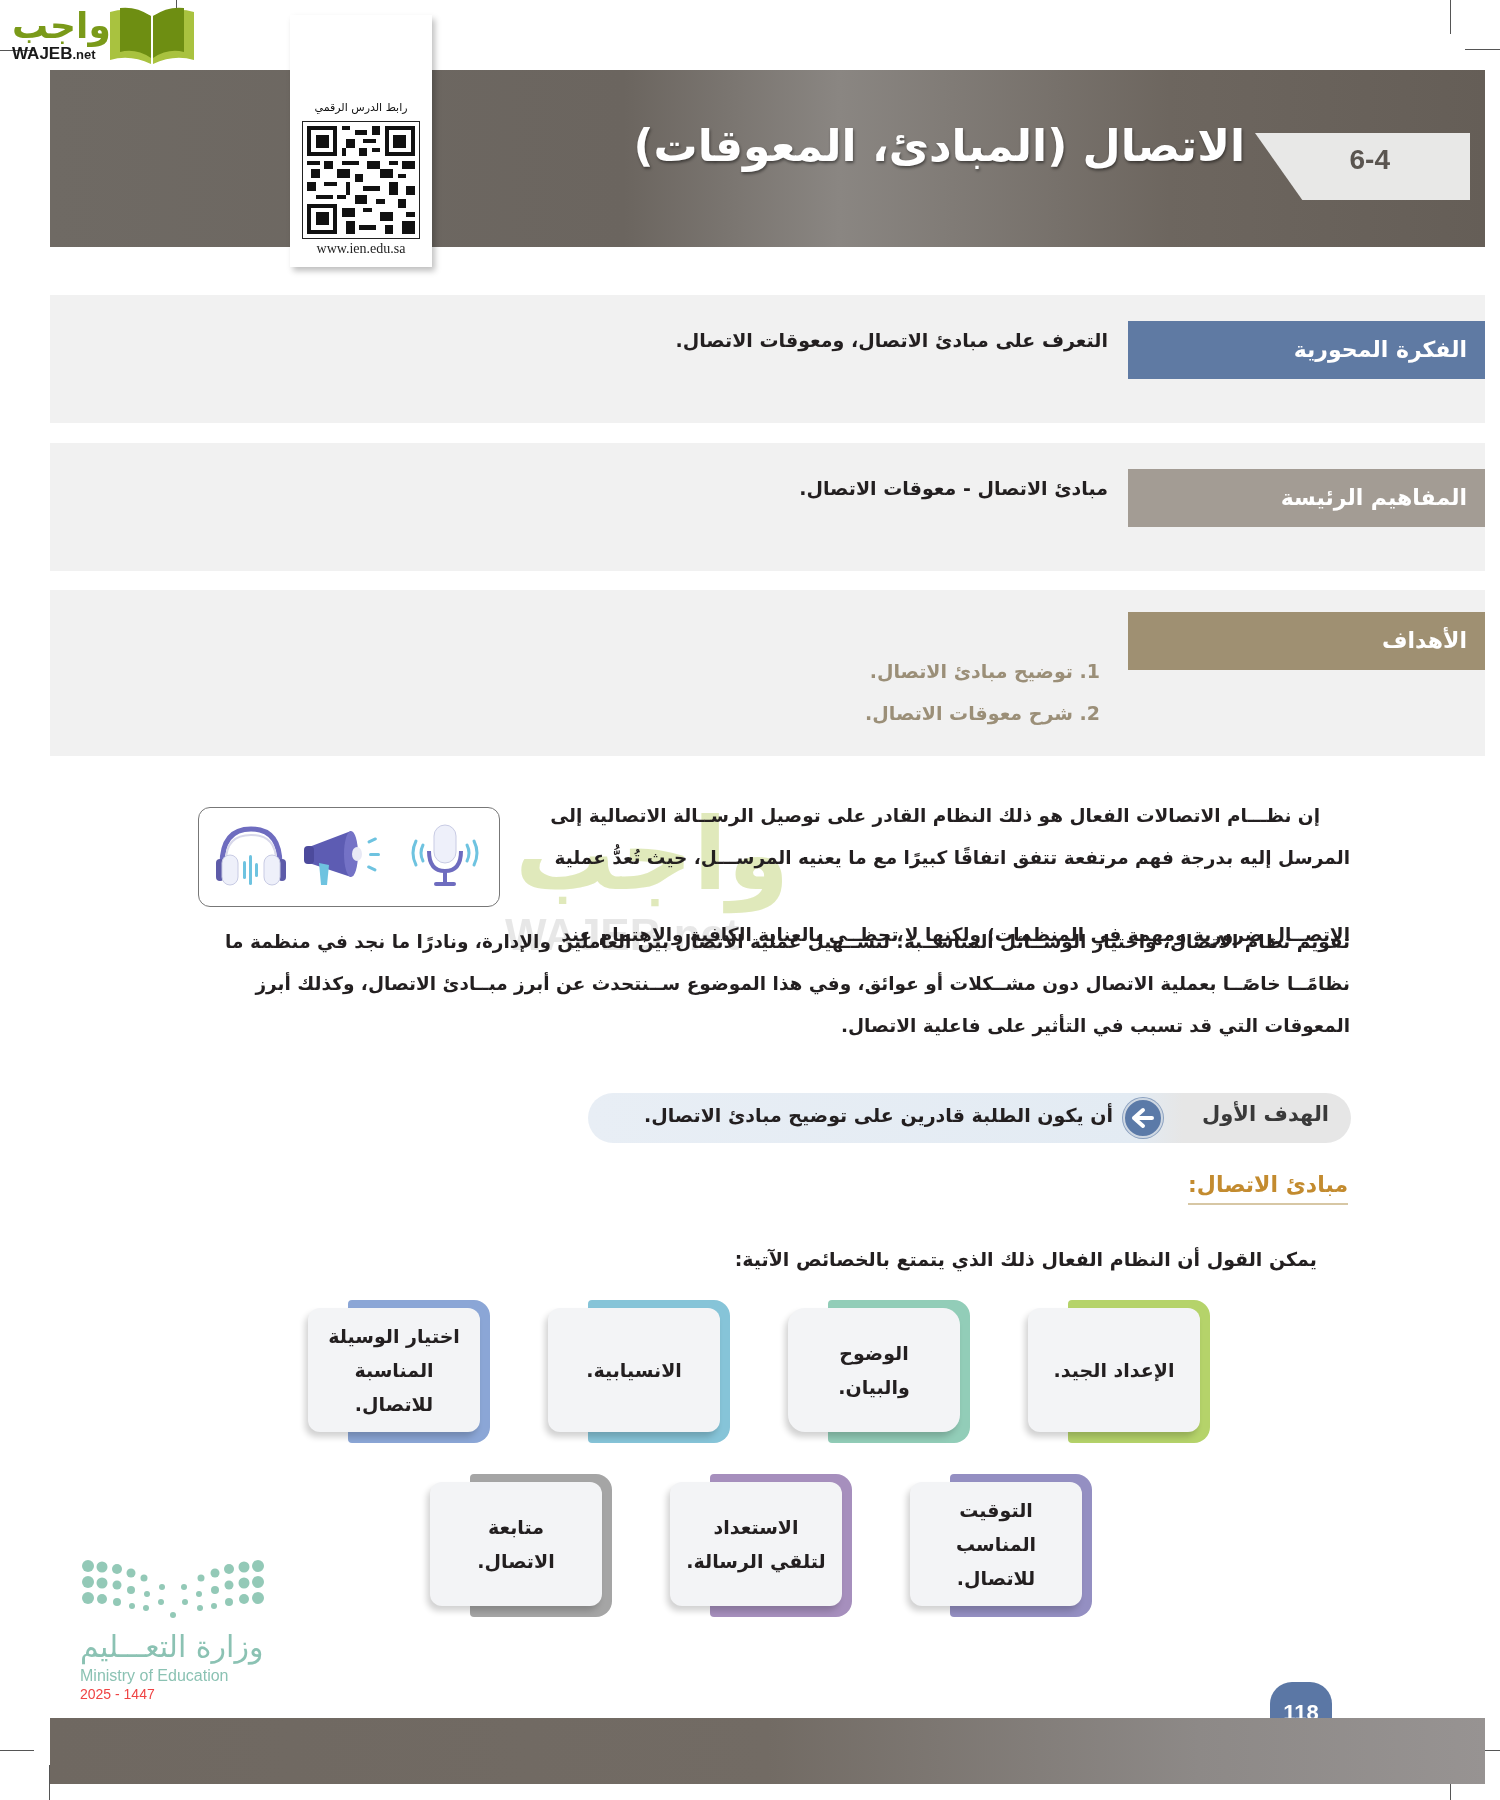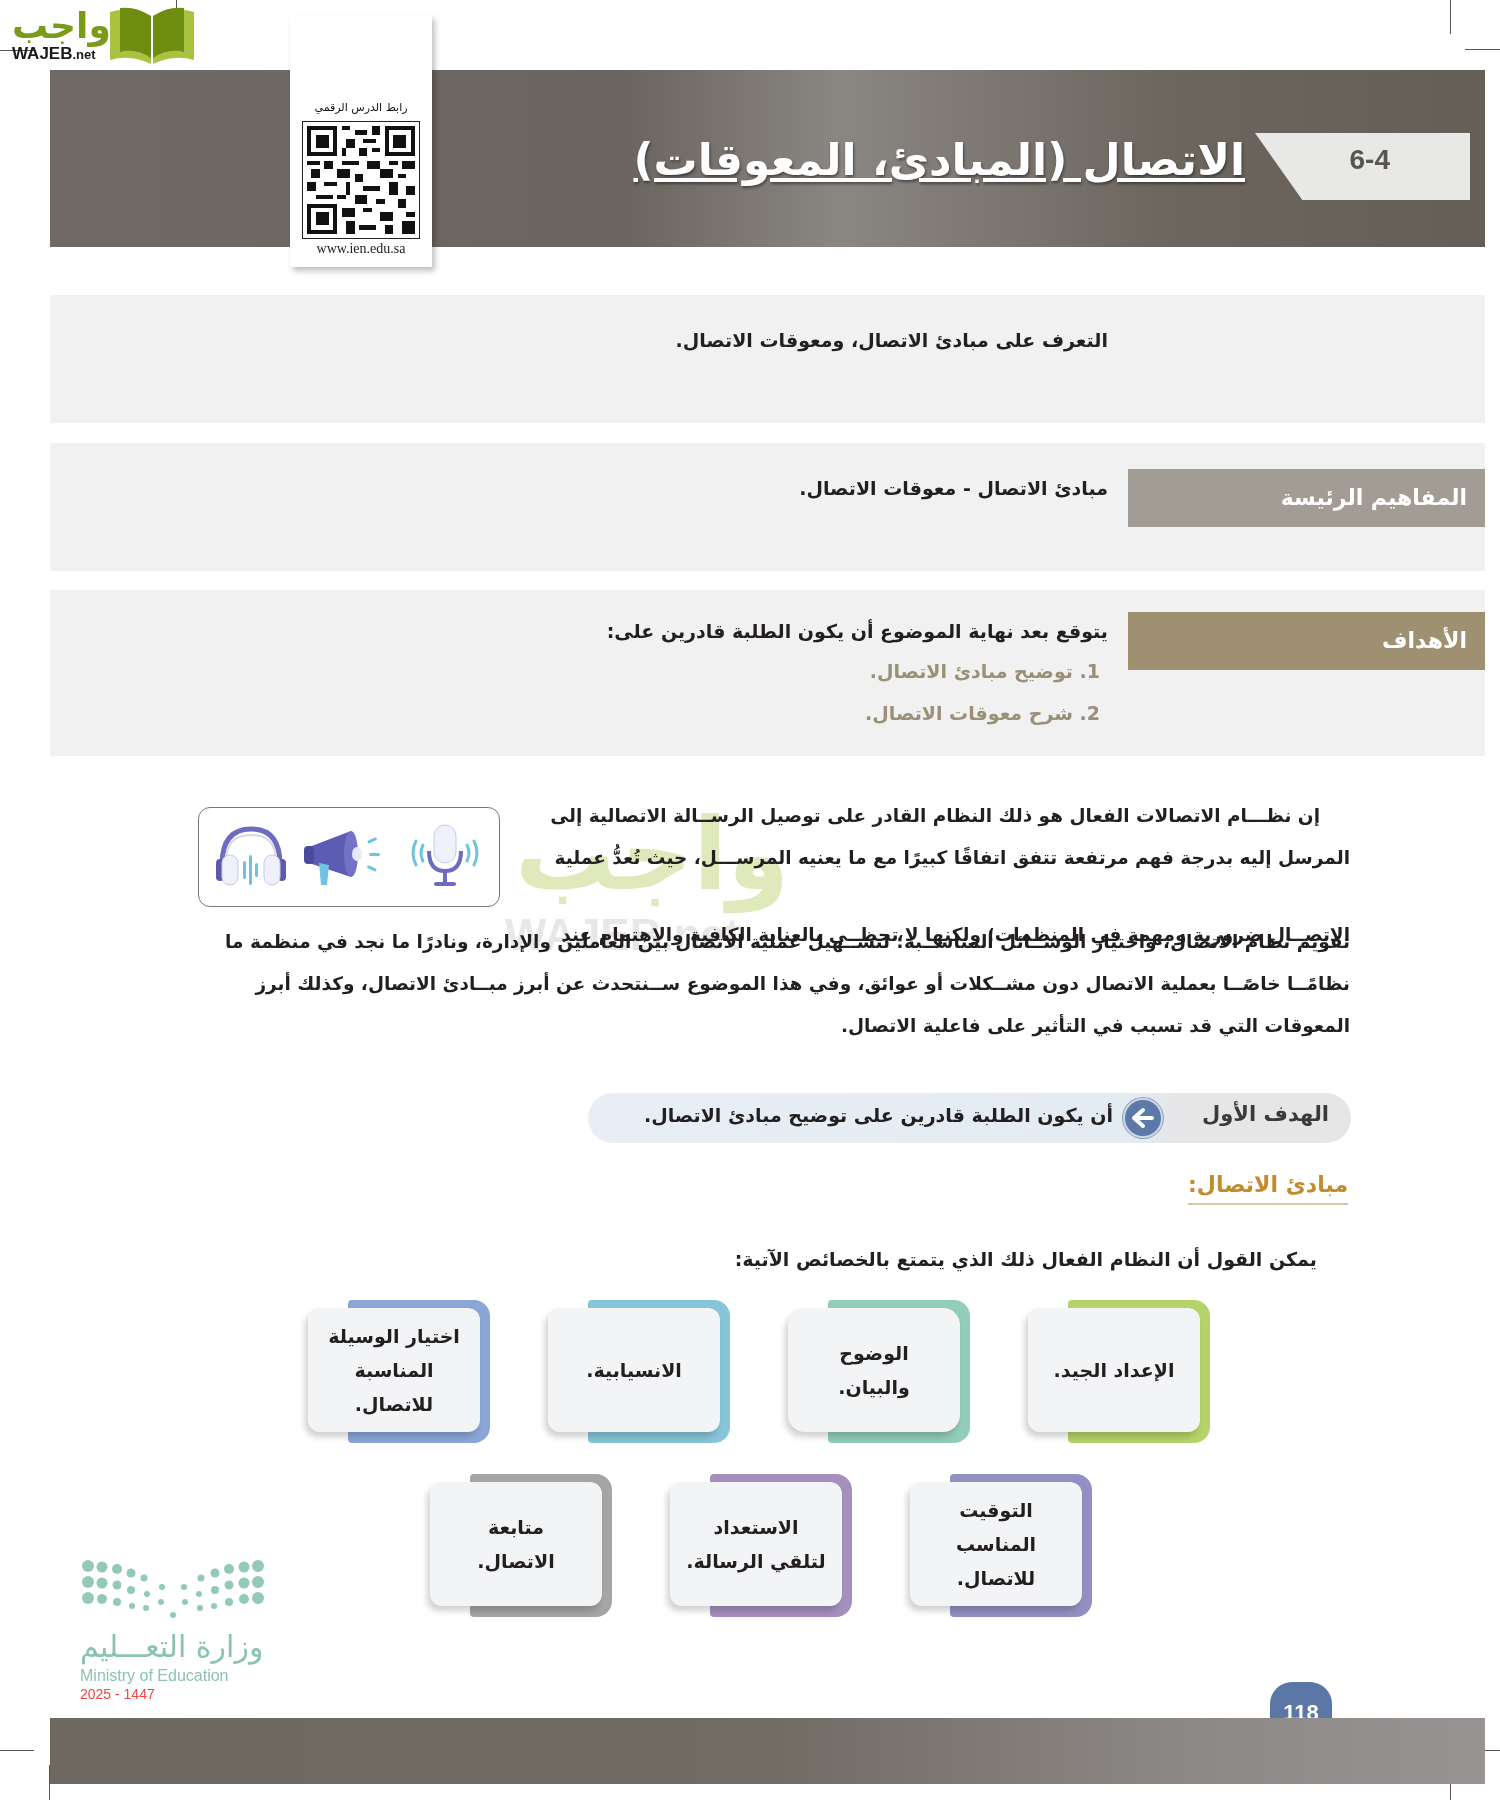--- a/index.html
+++ b/index.html
@@ -14,21 +14,21 @@
   .logo-text-en { position: absolute; left: 4px; top: 40px; font-size: 17px; font-weight: bold; color: #1a1a1a; line-height: 20px; font-family: "Liberation Sans", sans-serif; }
   .logo-text-en small { font-size: 13px; }
   .logo-book { position: absolute; left: 100px; top: 2px; width: 88px; height: 60px; }
 
   
   .header-banner { position: absolute; left: 50px; top: 70px; width: 1435px; height: 177px;
     background: linear-gradient(to right, #6f6a64 0%, #6b655f 40%, #8a8682 55%, #6d665f 78%, #655e57 100%); }
   .title-tab { position: absolute; right: 15px; top: 63px; width: 215px; height: 67px; background: #e8e8e7;
     clip-path: polygon(8% 0, 100% 0, 100% 100%, 22% 100%, 0 0); }
   .title-num { position: absolute; right: 110px; top: 144px; font-size: 28px; font-weight: bold; color: #5a5550; font-family: "Liberation Sans", sans-serif; }
-  .title-text { position: absolute; right: 255px; top: 134px; font-size: 44px; font-weight: bold; color: #ffffff; direction: rtl; text-shadow: 1px 2px 3px rgba(0,0,0,0.45); white-space: nowrap; text-decoration: underline; }
+  .title-text { position: absolute; right: 255px; top: 120px; font-size: 44px; font-weight: bold; color: #ffffff; direction: rtl; text-shadow: 1px 2px 3px rgba(0,0,0,0.45); white-space: nowrap; }
 
   
   .qr-card { position: absolute; left: 290px; top: 15px; width: 142px; height: 252px; background: #fff; box-shadow: 3px 4px 6px rgba(0,0,0,0.25); }
   .qr-label { position: absolute; left: 0; right: 0; top: 86px; text-align: center; font-size: 11px; direction: rtl; color: #111; }
   .qr-box { position: absolute; left: 12px; top: 106px; width: 118px; height: 118px; border: 1.5px solid #222; padding: 4px; }
   .qr-url { position: absolute; left: 0; right: 0; top: 226px; text-align: center; font-size: 14px; font-family: "Liberation Serif", serif; color: #222; }
 
   
   .info-box { position: absolute; left: 50px; width: 1435px; background: #f1f1f1; }
   .info-label { position: absolute; right: 0; width: 357px; height: 58px; color: #fff; font-size: 22px; font-weight: bold; direction: rtl; padding-right: 18px; line-height: 58px; }
@@ -157,31 +157,31 @@
           <rect x="12" y="23" width="4" height="1"></rect>
         <rect x="18" y="23" width="2" height="2"></rect>
           <rect x="22" y="22" width="3" height="3"></rect>
       </g>
     </svg>
   </div>
   <div class="qr-url">www.ien.edu.sa</div>
 </div>
 
 <div class="info-box" style="top:295px; height:128px;">
+  <div class="info-label" style="top:26px; background:#5f7aa3;">الفكرة المحورية</div>
   <div class="info-text" style="top:34px;">التعرف على مبادئ الاتصال، ومعوقات الاتصال.</div>
 </div>
 
 <div class="info-box" style="top:443px; height:128px;">
   <div class="info-label" style="top:26px; background:#a39c94;">المفاهيم الرئيسة</div>
   <div class="info-text" style="top:34px;">مبادئ الاتصال - معوقات الاتصال.</div>
 </div>
 
 <div class="info-box" style="top:590px; height:166px;">
   <div class="info-label" style="top:22px; background:#9f9072;">الأهداف</div>
-  <div class="info-text" style="top:30px;">يتوقع بعد نهاية الموضوع أن يكون الطلبة قادرين على:</div>
   <div class="goal-item" style="top:70px;">1. توضيح مبادئ الاتصال.</div>
   <div class="goal-item" style="top:112px;">2. شرح معوقات الاتصال.</div>
 </div>
 
 <div class="watermark">
   <div class="wm-ar">واجب</div>
   <div class="wm-en">WAJEB.net</div>
 </div>
 
 <div class="icons-card">

